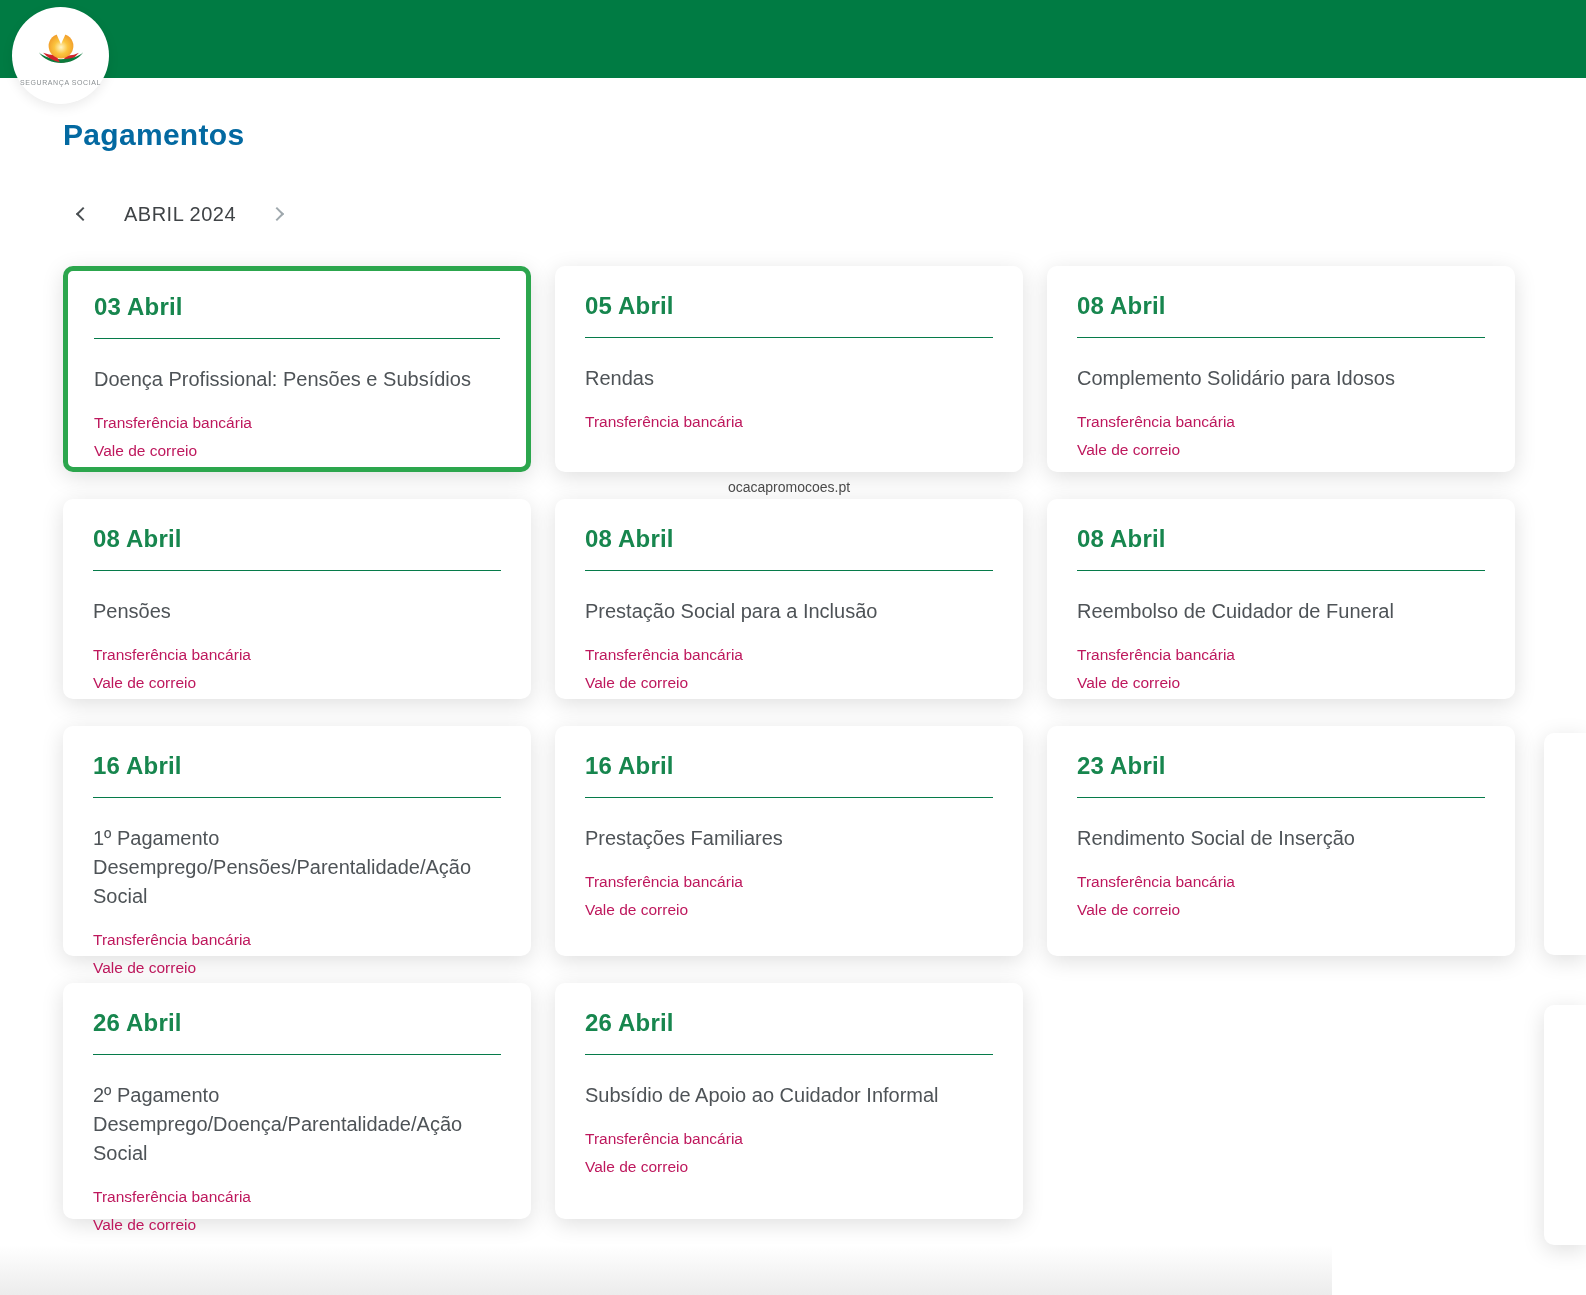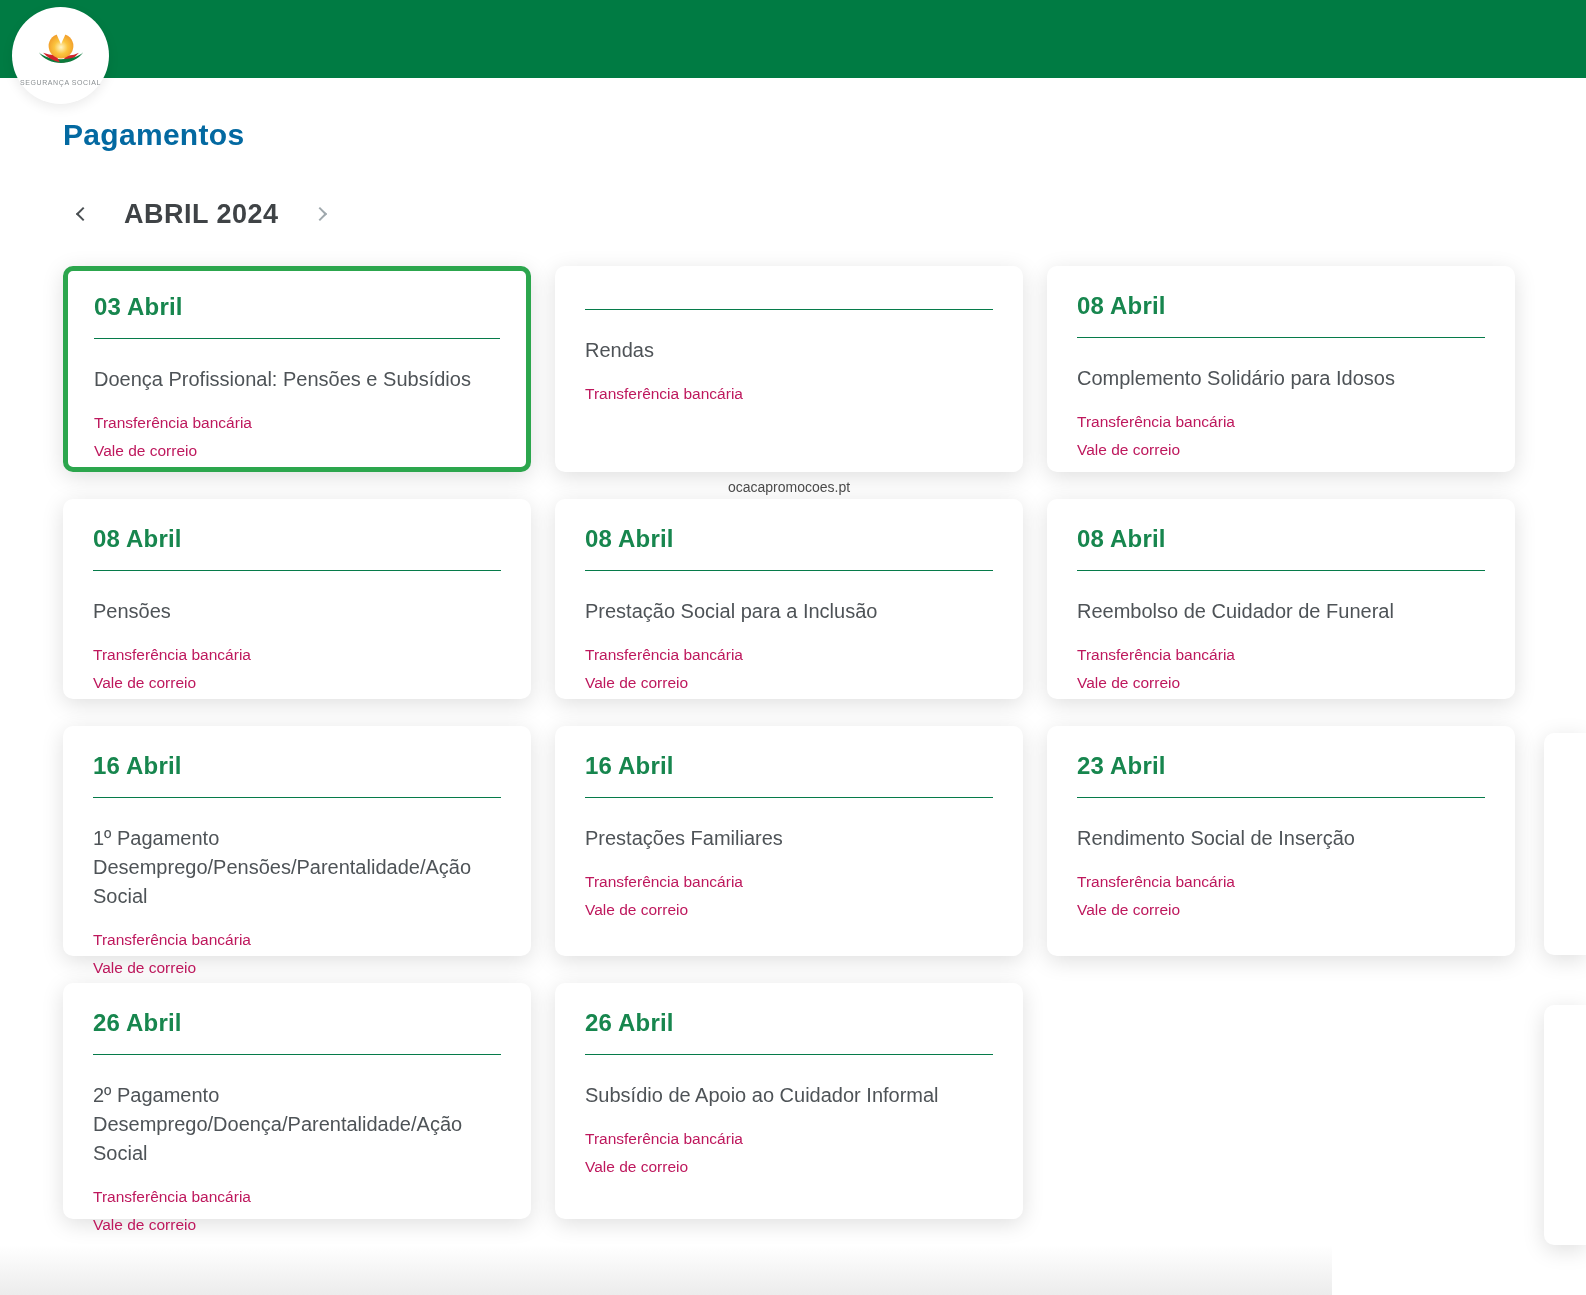--- a/index.html
+++ b/index.html
@@ -17,21 +17,21 @@
   .logo-text { font-size:7px; letter-spacing:0.6px; color:#8a8f92; margin-top:2px; white-space:nowrap; }
 
   
   .page-title { margin:40px 0 0 63px; font-size:30px; font-weight:700; color:#0369a1; letter-spacing:0.3px; }
   .month-nav { display:flex; align-items:center; gap:30px; margin:46px 0 0 72px; height:32px; }
   .nav-btn { background:none; border:none; cursor:pointer; width:22px; height:22px;
              display:flex; align-items:center; justify-content:center; }
   .chev { display:block; width:10px; height:10px; border-left:2.5px solid #4a4f52; border-bottom:2.5px solid #4a4f52; }
   .chev-left  { transform:rotate(45deg); }
   .chev-right { transform:rotate(-135deg); border-color:#9fa8ad; }
-  .month-label { font-size:27px; font-weight:700; color:#3f4346; letter-spacing:0.5px; text-transform:uppercase; }
+  .month-label { font-size:20px; font-weight:400; color:#3f4346; letter-spacing:0.5px; text-transform:uppercase; }
 
   
   .cards-grid { position:relative; margin:36px 0 0 63px; width:1452px;
                 display:grid; grid-template-columns:repeat(3,468px);
                 grid-template-rows:206px 200px 230px 236px;
                 column-gap:24px; row-gap:27px; z-index:2; }
   .card { background:#ffffff; border-radius:10px; padding:26px 30px;
           box-shadow:0 5px 22px rgba(0,0,0,0.13); position:relative; }
   .card.selected { border:5px solid #2CA64D; padding:22px 26px; }
   .card-date { font-size:24px; font-weight:700; color:#17864E; letter-spacing:0.2px; }
@@ -92,20 +92,21 @@
     <article class="card selected">
     <h3 class="card-date">03 Abril</h3>
     <hr class="card-divider">
     <h4 class="card-title">Doença Profissional: Pensões e Subsídios</h4>
     <div class="card-methods">
         <p class="card-method">Transferência bancária</p>
         <p class="card-method">Vale de correio</p>
       </div>
   </article>
     <article class="card">
+    <h3 class="card-date">05 Abril</h3>
     <hr class="card-divider">
     <h4 class="card-title">Rendas</h4>
     <div class="card-methods">
         <p class="card-method">Transferência bancária</p>
       </div>
   </article>
     <article class="card">
     <h3 class="card-date">08 Abril</h3>
     <hr class="card-divider">
     <h4 class="card-title">Complemento Solidário para Idosos</h4>

